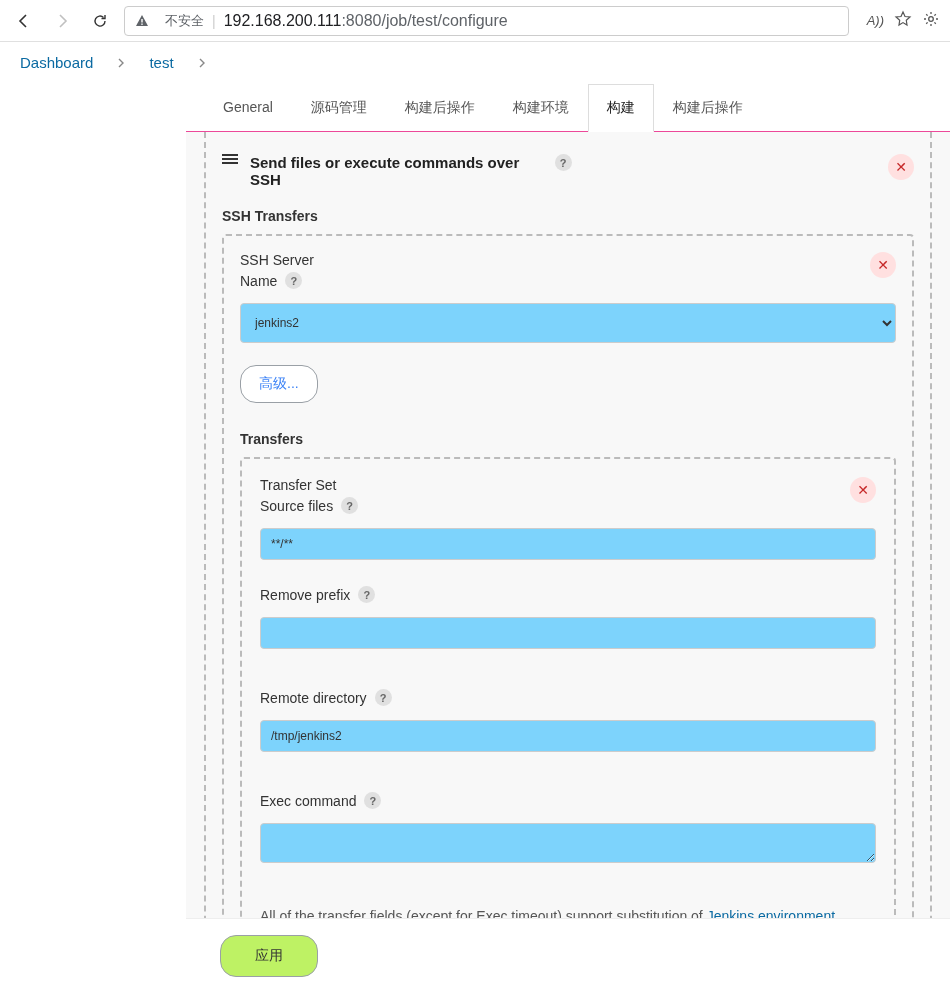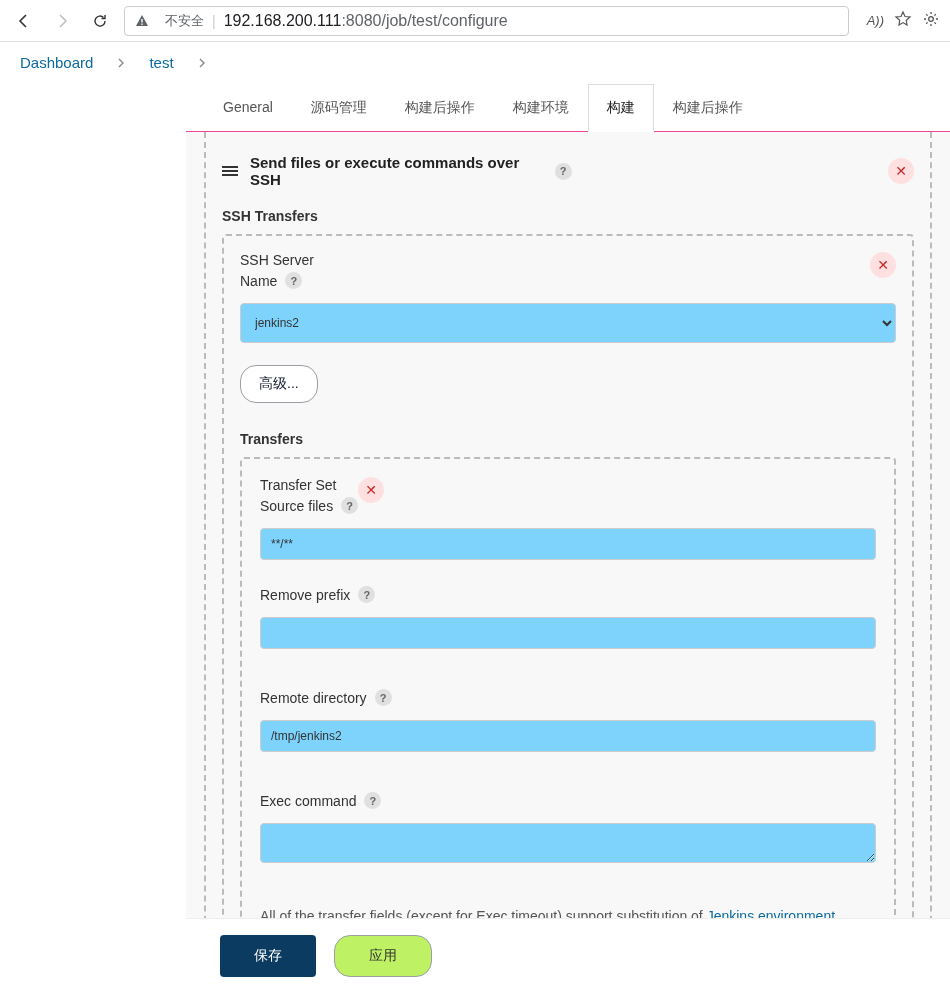--- a/index.html
+++ b/index.html
@@ -28,51 +28,51 @@
     
     
     .tabs { display: flex; border-bottom: 1px solid #ec4899; padding-left: 18px; }
     .tab { padding: 14px 18px; color: #555; cursor: pointer; border: 1px solid transparent; position: relative; bottom: -1px; }
     .tab.active { border: 1px solid #ddd; border-bottom: 1px solid #fff; background: #fff; color: #222; font-weight: 500; }
     
     
     .config { background: #f8f8f8; padding: 0 18px 18px 18px; position: relative; }
     .config-inner { border-left: 2px dashed #bbb; border-right: 2px dashed #bbb; padding: 16px; }
     
-    .step-header { display: flex; align-items: center; gap: 12px; padding: 6px 0 4px 0; }
+    .step-header { display: flex; align-items: flex-start; gap: 12px; padding: 6px 0 4px 0; }
     .hamburger { display: flex; flex-direction: column; gap: 2px; cursor: pointer; }
     .hamburger span { width: 16px; height: 2px; background: #333; }
     .step-title { font-weight: 700; font-size: 15px; color: #222; flex: 1; }
     .help-q { width: 17px; height: 17px; background: #e0e0e0; border-radius: 50%; display: inline-flex; align-items: center; justify-content: center; font-size: 11px; color: #666; cursor: pointer; font-weight: 700; }
     .close-x { width: 26px; height: 26px; background: #ffe0e0; border-radius: 50%; display: flex; align-items: center; justify-content: center; color: #c62828; cursor: pointer; font-size: 14px; }
     
     .section-label { font-weight: 700; color: #333; margin: 16px 0 10px 0; font-size: 14px; }
     
     .dashed-box { border: 2px dashed #bbb; border-radius: 4px; padding: 16px 16px 18px 16px; margin-bottom: 0; position: relative; }
     .dashed-box.inner { padding: 18px; }
     
     .field-label { color: #333; font-size: 14px; margin-bottom: 0; display: flex; align-items: center; gap: 8px; }
     .field-label-row { display: flex; align-items: center; gap: 8px; margin-bottom: 6px; }
     .field-sublabel { font-weight: 400; color: #333; font-size: 14px; }
     
     select, input[type="text"], textarea { width: 100%; border: 1px solid #ccc; border-radius: 4px; padding: 8px 10px; font-size: 12px; font-family: inherit; background: #7dd3fc; color: #333; margin-top: 8px; }
     select { height: 40px; }
     textarea { height: 40px; resize: both; }
     
-    .btn { display: inline-block; border: 1px solid #9aa0a6; background: #fff; padding: 9px 18px; border-radius: 16px; color: #0f172a; cursor: pointer; font-size: 14px; }
+    .btn { display: inline-block; border: 1px solid #9aa0a6; background: #fff; padding: 9px 18px; border-radius: 16px; color: #3b82f6; cursor: pointer; font-size: 14px; }
     .advanced-btn { margin-top: 22px; }
     
     .form-group { margin-bottom: 40px; }
     .form-group:last-of-type { margin-bottom: 10px; }
     
     .hint-text { color: #555; font-size: 14px; margin-top: 16px; line-height: 1.5; }
     .hint-text a { color: #0b6aa2; text-decoration: none; }
     
     .server-header { display: flex; justify-content: space-between; align-items: flex-start; }
-    .transfer-header { display: flex; align-items: flex-start; }
+    .transfer-header { display: flex; justify-content: space-between; align-items: flex-start; }
     
     
     .footer { position: absolute; left: 186px; bottom: 0; right: 0; background: #fff; padding: 16px 34px; display: flex; gap: 18px; border-top: 1px solid #eee; }
     .btn-primary { background: #0b3b60; color: #fff; border: none; padding: 11px 34px; border-radius: 4px; cursor: pointer; font-size: 14px; }
     .btn-secondary { background: #bef264; color: #333; border: 1px solid #9aa0a6; padding: 11px 34px; border-radius: 16px; cursor: pointer; font-size: 14px; }
     
   </style>
 </head>
 <body>
 
@@ -226,15 +226,14 @@
               <span>All of the transfer fields (except for Exec timeout) support substitution of </span><a href="#">Jenkins environment variables</a>
             </div>
           </div>
         </div>
       </div>
     </div>
   </div>
 </div>
 
 <div class="footer">
-  <button class="btn-primary">保存</button>
   <button class="btn-secondary">应用</button>
 </div>
 
 </body></html>

